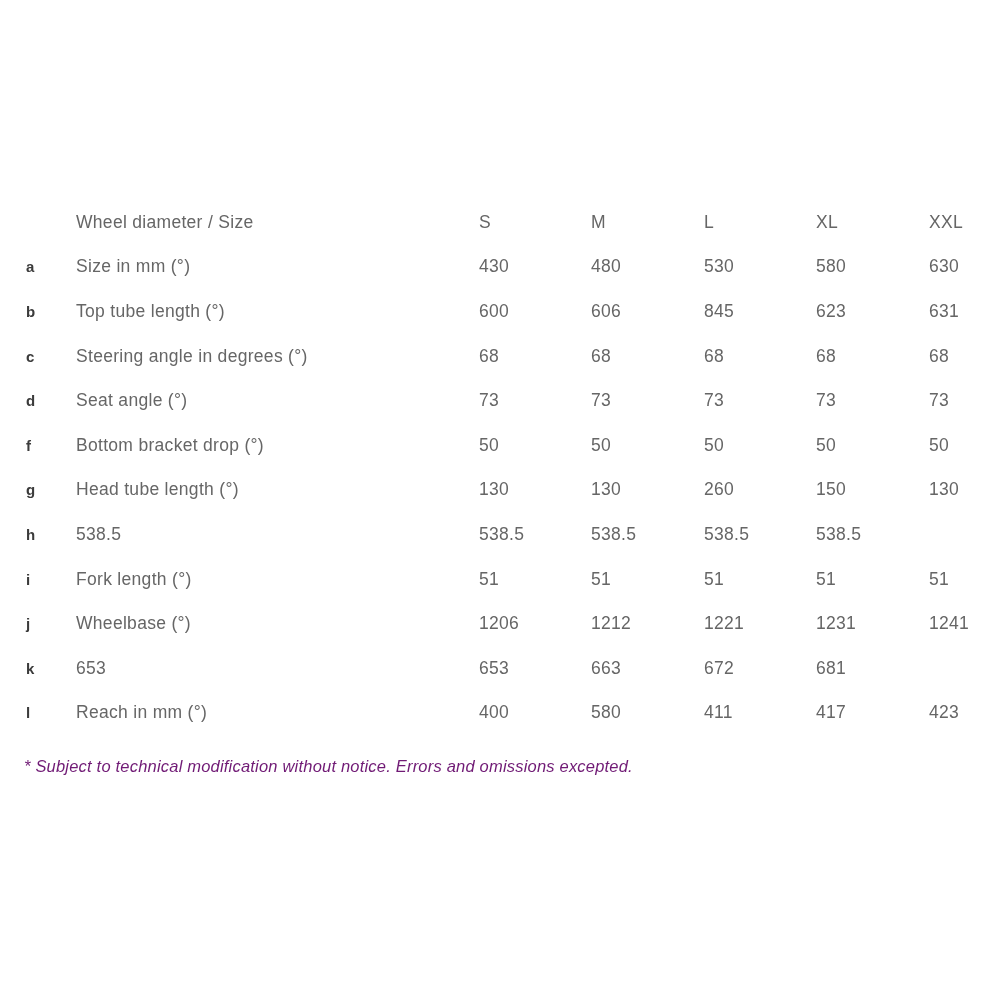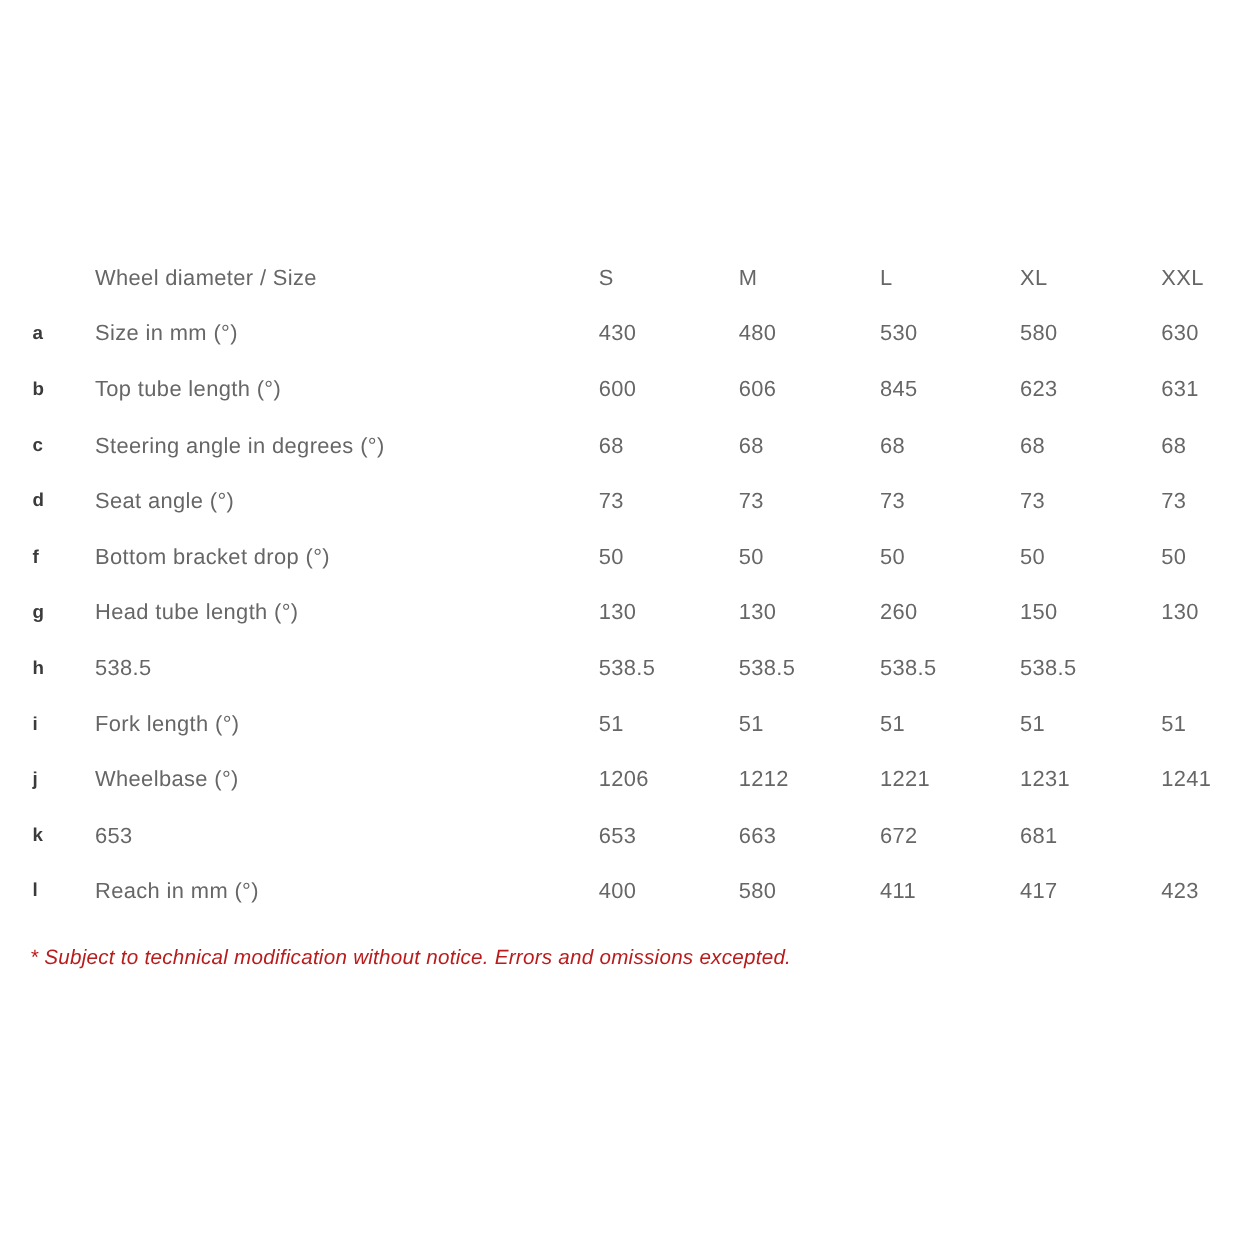--- a/index.html
+++ b/index.html
@@ -37,21 +37,21 @@
     font-size: 15px;
     font-weight: 700;
     color: #3b3b3b;
   }
   .footnote {
     position: absolute;
     left: 24px;
     top: 757px;
     font-size: 16.5px;
     font-style: italic;
-    color: #b91c1c;
+    color: #701a75;
     letter-spacing: 0.2px;
     white-space: nowrap;
   }
 </style>
 </head>
 <body>
 
 <div class="spec-table">
 
   <div class="row">

